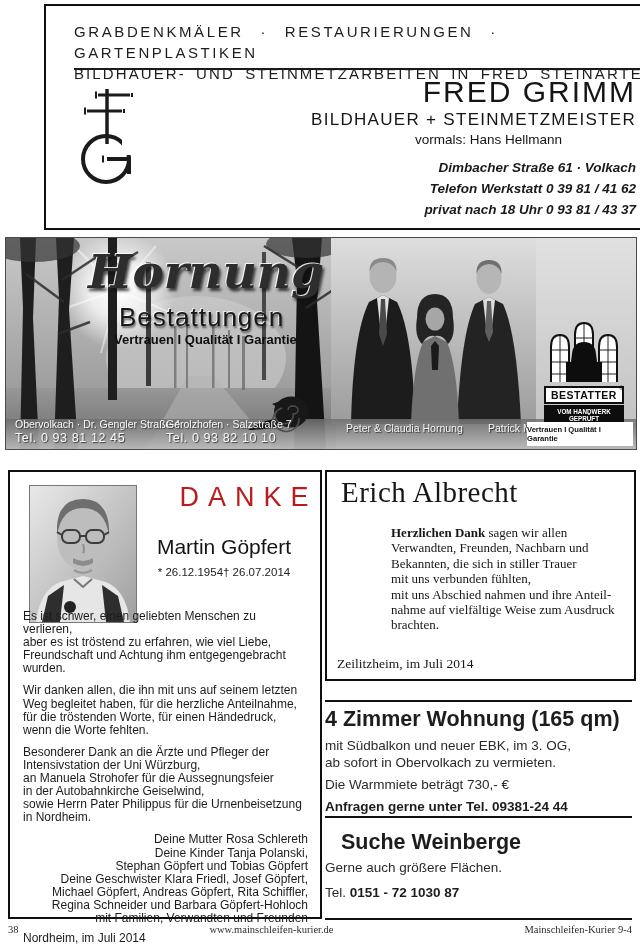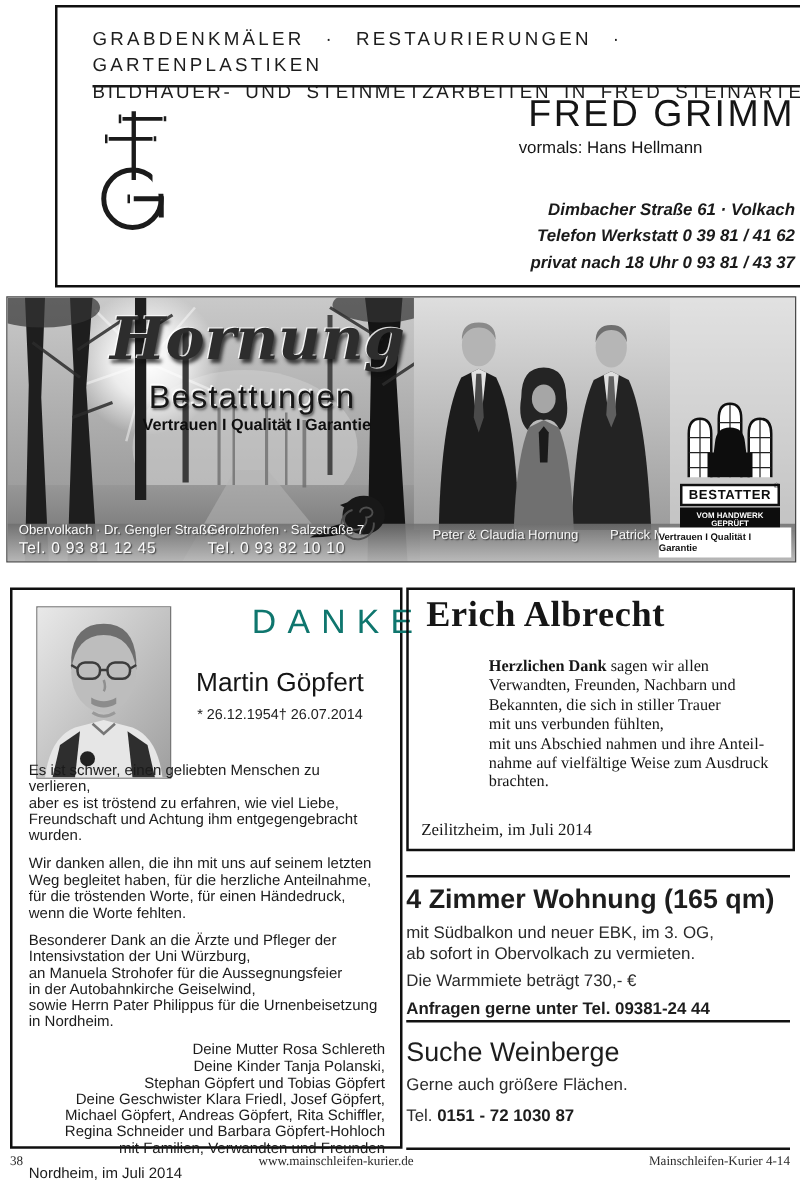--- a/index.html
+++ b/index.html
@@ -46,49 +46,49 @@
   .badge-title{border:2px solid #101010;background:#fff;font-weight:bold;font-size:10.5px;
                letter-spacing:.5px;padding:1px 0;position:relative;color:#0e0e0e;}
   .badge-reg{position:absolute;right:-2px;top:-3px;font-size:6px;font-weight:normal;}
   .badge-sub{background:#0d0d0d;color:#fff;font-size:6.3px;font-weight:bold;padding:2.5px 0;margin-top:1px;}
   .white-strip{position:absolute;right:3px;bottom:3px;width:106px;height:24px;background:#ffffff;
                display:flex;align-items:center;justify-content:center;font-size:7.6px;font-weight:bold;color:#101010;}
 
   
   .goepfert{position:absolute;left:8px;top:470px;width:310px;height:445px;border:2px solid #0f0f0f;}
   .g-photo{position:absolute;left:19px;top:13px;width:106px;height:136px;border:1px solid #777;}
-  .g-danke{position:absolute;left:136px;top:10px;width:176px;text-align:center;font-size:27px;
-           letter-spacing:9px;text-indent:9px;color:#0f766e;padding-left:32px;}
+  .g-danke{position:absolute;left:114px;top:10px;width:176px;text-align:center;font-size:27px;
+           letter-spacing:9px;text-indent:9px;color:#b91c1c;padding-left:32px;}
   .g-name{position:absolute;left:126px;top:63px;width:176px;text-align:center;font-size:21px;color:#141414;}
   .g-dates{position:absolute;left:126px;top:94px;width:176px;display:flex;justify-content:center;
            font-size:11.5px;color:#222;}
   .g-body{position:absolute;left:13px;top:138px;width:285px;font-size:12px;line-height:13.1px;color:#1b1b1b;}
   .g-body .para{margin:0 0 9px 0;}
   .g-family{text-align:right;margin-top:2px;}
   .g-closing{margin-top:7px;}
 
   
   .albrecht{position:absolute;left:325px;top:470px;width:307px;height:207px;border:2px solid #0f0f0f;
             font-family:"Liberation Serif",serif;color:#161616;}
-  .a-name{position:absolute;left:14px;top:4px;font-size:29px;font-weight:bold;letter-spacing:.5px;}
+  .a-name{position:absolute;left:14px;top:4px;font-size:29px;font-weight:normal;letter-spacing:.5px;}
   .a-body{position:absolute;left:64px;top:53px;width:235px;font-size:13px;line-height:15.4px;}
   .a-sign{position:absolute;right:12px;top:158px;text-align:right;font-size:12.5px;line-height:15.5px;}
   .a-sign .sig-name{letter-spacing:1.5px;}
   .a-closing{position:absolute;left:10px;top:184px;font-size:13.5px;}
 
   
   .wohnung{position:absolute;left:325px;top:700px;width:307px;height:114px;
            border-top:2px solid #111;border-bottom:2px solid #111;color:#2a2a2a;}
   .c-title{margin:5px 0 6px 0;font-size:21.5px;font-weight:bold;color:#1d1d1d;}
   .c-body{font-size:13.5px;line-height:16.5px;}
   .w-rent{font-size:13.5px;margin-top:6px;}
   .w-contact{font-size:13.5px;font-weight:bold;margin-top:7px;color:#1d1d1d;}
   .weinberge{position:absolute;left:325px;top:814px;width:307px;height:104px;
              border-bottom:2px solid #111;color:#2a2a2a;}
-  .v-title{margin:16px 0 5px 0;font-size:21.5px;font-weight:normal;color:#1d1d1d;}
+  .v-title{margin:16px 0 5px 16px;font-size:21.5px;font-weight:bold;color:#1d1d1d;}
   .v-tel{margin-top:8px;font-size:13.5px;}
   .v-tel b{font-weight:bold;color:#1d1d1d;}
 
   
   .footer{position:absolute;left:8px;right:8px;top:924px;display:flex;justify-content:space-between;
           font-family:"Liberation Serif",serif;font-size:10.5px;color:#2b2b2b;}
 </style>
 </head>
 <body>
 
@@ -110,20 +110,21 @@
         <path d="M9 21.5 V28.5 M48 23 V27" stroke-width="2"></path>
         <circle cx="30" cy="73" r="23" stroke-width="4"></circle>
         <rect x="46" y="50" width="16" height="19" fill="#ffffff" stroke="none"></rect>
         <path d="M31 73 H53 V88" stroke-width="4"></path>
         <path d="M27 69.5 V76.5" stroke-width="2"></path>
       </g>
     </svg>
 
     <div class="grimm-right">
       <div class="grimm-name">FRED GRIMM</div>
+      <div class="grimm-prof">BILDHAUER + STEINMETZMEISTER</div>
       <div class="grimm-vormals">vormals: Hans Hellmann</div>
     </div>
 
     <div class="grimm-contact">
       <div>Dimbacher Straße 61 · Volkach</div>
       <div>Telefon Werkstatt  0 39 81 / 41 62</div>
       <div>privat nach 18 Uhr 0 93 81 / 43 37</div>
     </div>
   </section>
 
@@ -347,16 +348,16 @@
     <div class="v-title">Suche Weinberge</div>
     <div class="c-body">
         <div>Gerne auch größere Flächen.</div>
       </div>
     <div class="v-tel"><span>Tel. </span><b>0151 - 72 1030 87</b></div>
   </section>
 
   <footer class="footer">
     <span>38</span>
     <span>www.mainschleifen-kurier.de</span>
-    <span>Mainschleifen-Kurier 4-14</span>
+    <span>Mainschleifen-Kurier 9-4</span>
   </footer>
 
 </div>
 
 </body></html>

